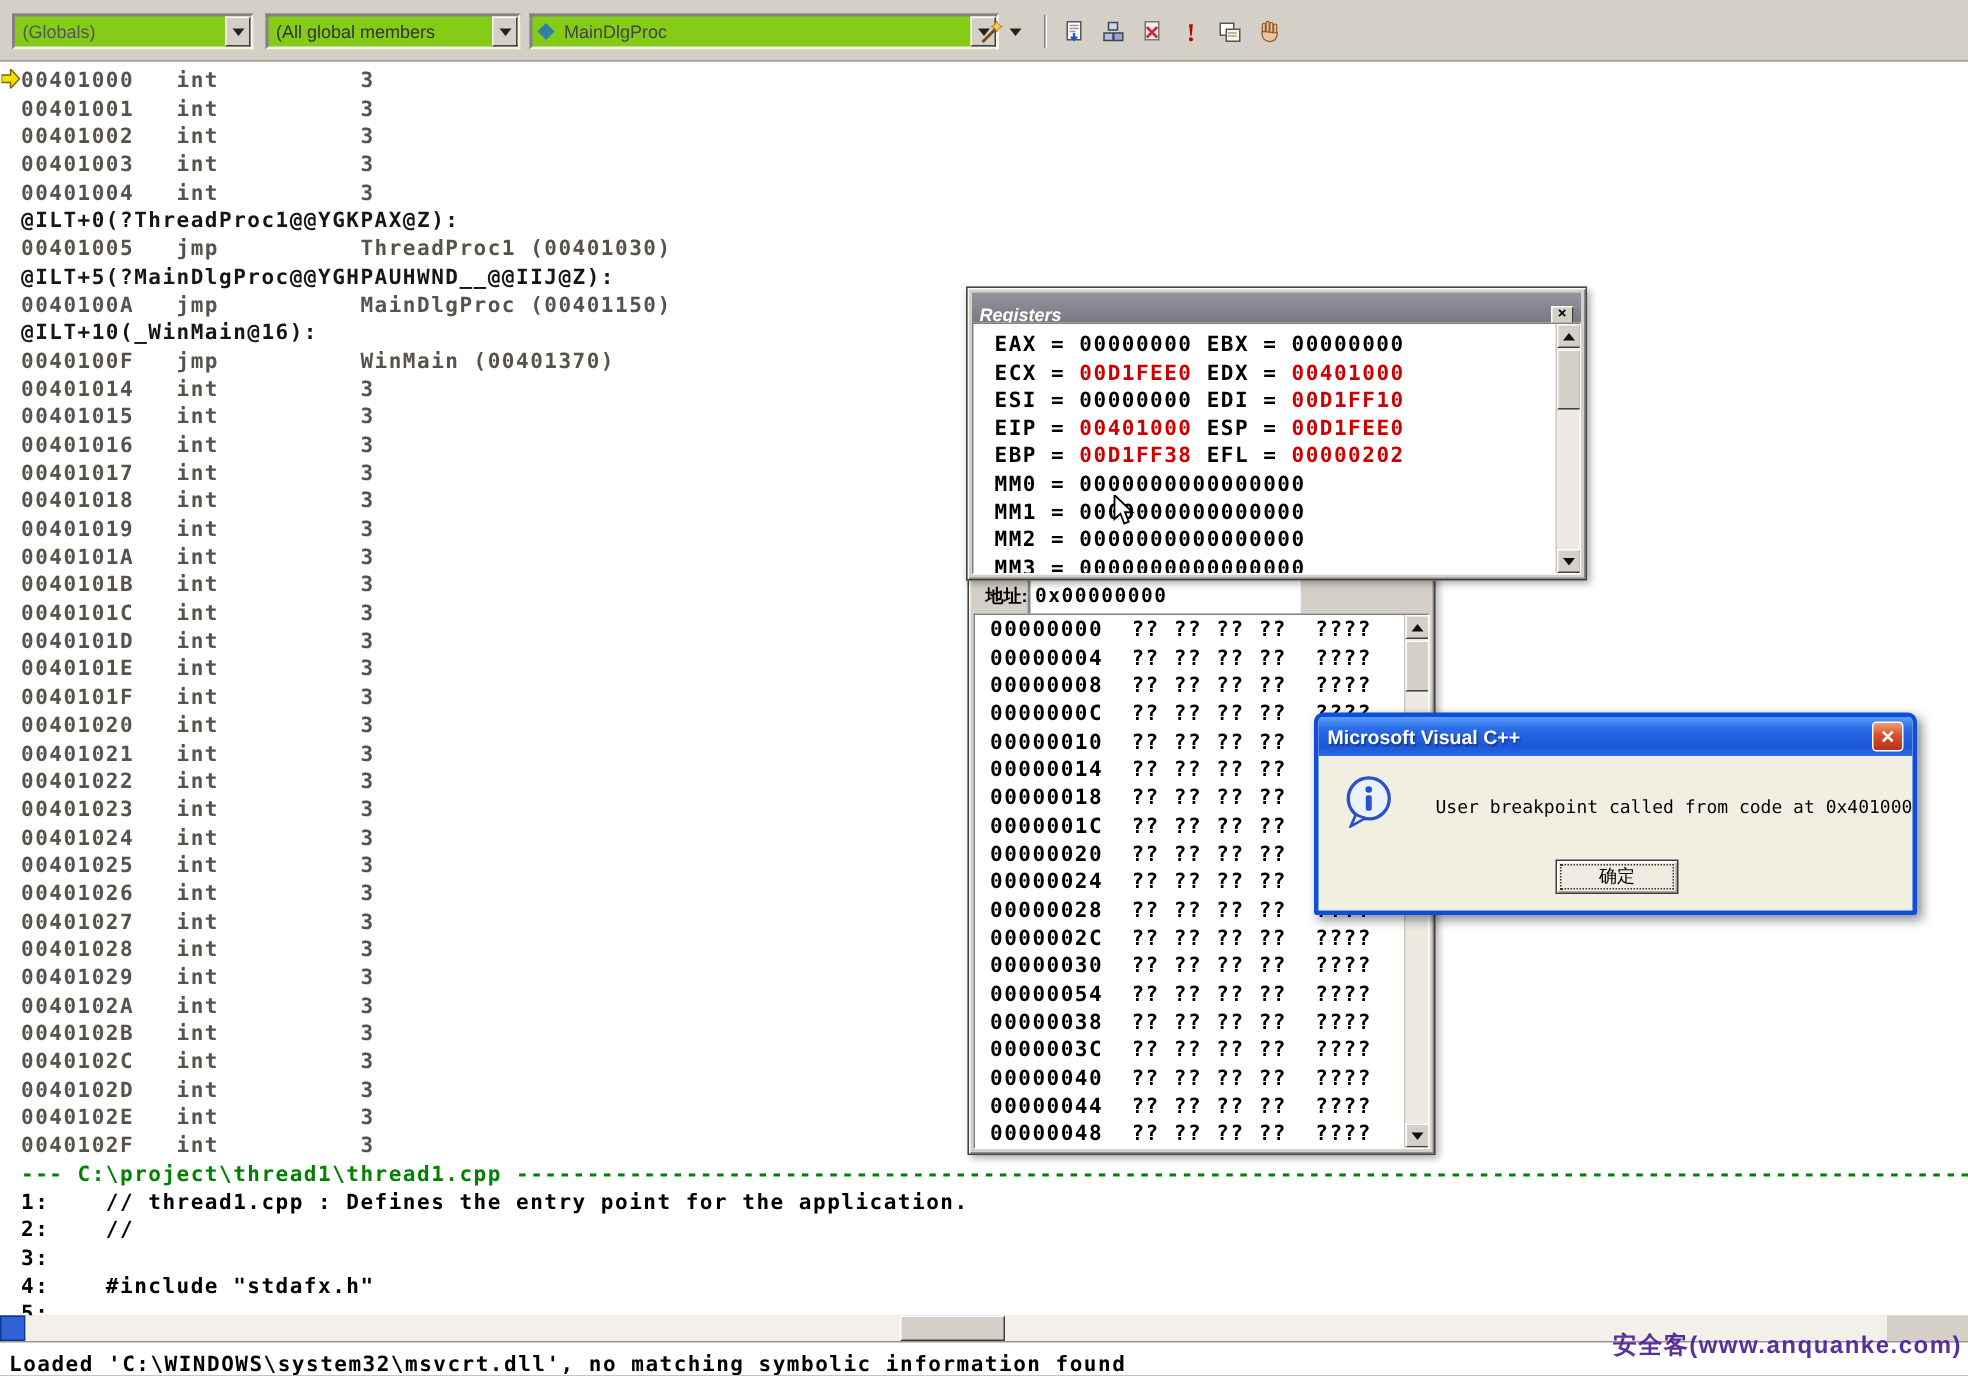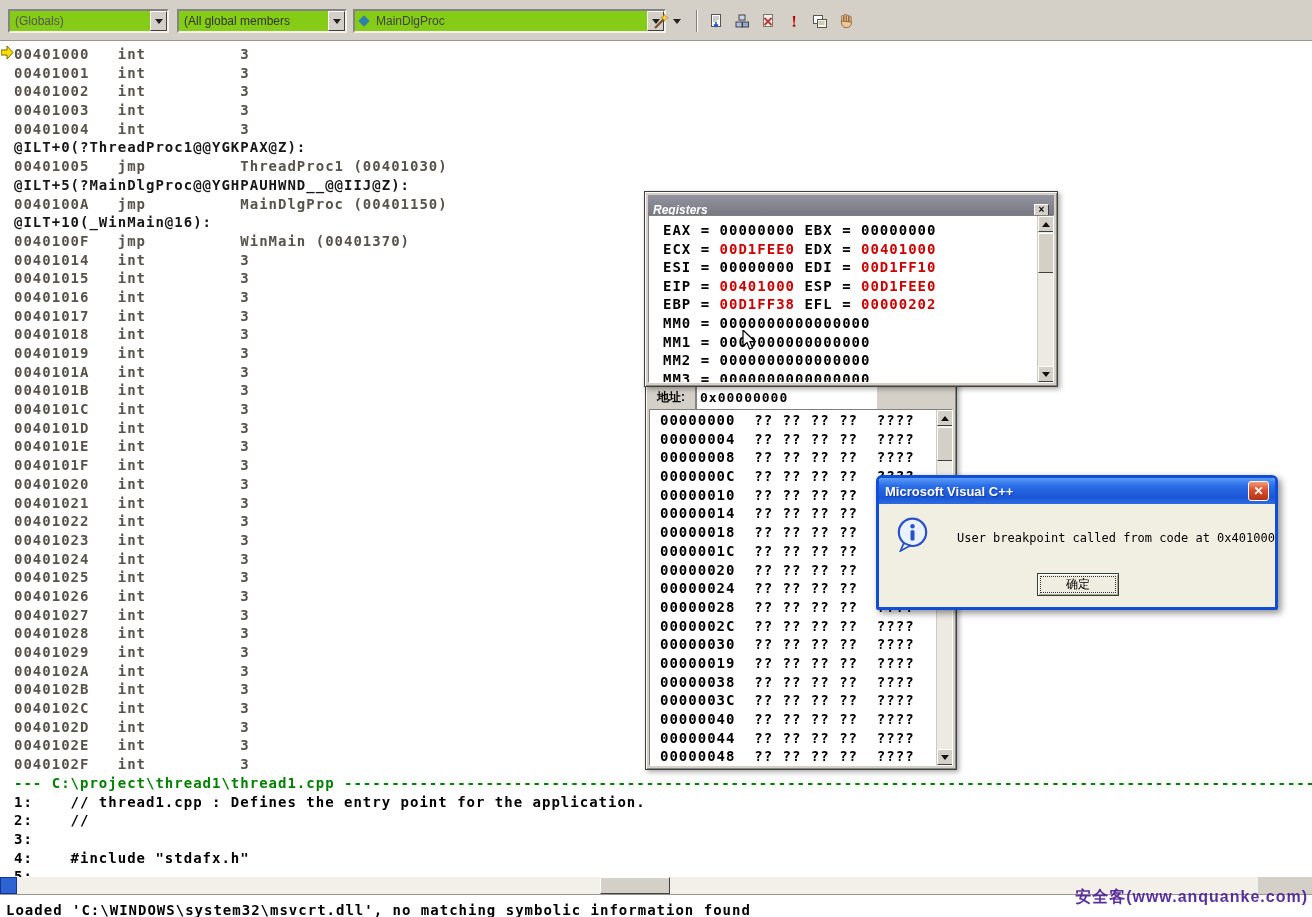--- a/index.html
+++ b/index.html
@@ -47,21 +47,21 @@
   .wcontent{position:absolute;left:3px;right:3px;bottom:3px;background:#fff;border:1px solid;
     border-color:#808080 #fff #fff #808080;overflow:hidden}
 
   .registers-win{left:644px;top:191px;width:414px;height:196px;z-index:20}
   .registers-win .wcontent{top:23px}
   .rrows{padding:5px 0 0 14px;color:#000}
   .rrow{height:18.6px;line-height:18.6px;white-space:pre}
   .red{color:#cc0000}
 
   .memory-win{left:645px;top:378px;width:312px;height:392px;z-index:10}
-  .memhead{height:27px;display:flex;align-items:center;padding:4px 8px 0 8px;gap:10px;
+  .memhead{height:27px;display:flex;align-items:center;padding:4px 8px 0 8px;
     font-size:12px;font-weight:bold;color:#000}
   .memhead input{width:182px;height:35px;border:2px solid;border-color:#848484 #fff #fff #848484;
     background:#fff;font-family:"DejaVu Sans Mono","Liberation Mono",monospace;font-weight:bold;
     font-size:13px;letter-spacing:1px;padding:0 3px;color:#000}
   .memory-win .wcontent{top:30px}
   .mrows{padding:1px 0 0 10px;color:#000}
   .mrow{height:18.7px;line-height:18.7px;white-space:pre}
 
   
   .vsb{position:absolute;top:0;right:0;bottom:0;width:16px;background:#eceae3;border-left:1px solid #cfcabf}
@@ -257,21 +257,21 @@
           <div class="mrow">0000000C  ?? ?? ?? ??  ????</div>
           <div class="mrow">00000010  ?? ?? ?? ??  ????</div>
           <div class="mrow">00000014  ?? ?? ?? ??  ????</div>
           <div class="mrow">00000018  ?? ?? ?? ??  ????</div>
           <div class="mrow">0000001C  ?? ?? ?? ??  ????</div>
           <div class="mrow">00000020  ?? ?? ?? ??  ????</div>
           <div class="mrow">00000024  ?? ?? ?? ??  ????</div>
           <div class="mrow">00000028  ?? ?? ?? ??  ????</div>
           <div class="mrow">0000002C  ?? ?? ?? ??  ????</div>
           <div class="mrow">00000030  ?? ?? ?? ??  ????</div>
-          <div class="mrow">00000019  ?? ?? ?? ??  ????</div>
+          <div class="mrow">00000054  ?? ?? ?? ??  ????</div>
           <div class="mrow">00000038  ?? ?? ?? ??  ????</div>
           <div class="mrow">0000003C  ?? ?? ?? ??  ????</div>
           <div class="mrow">00000040  ?? ?? ?? ??  ????</div>
           <div class="mrow">00000044  ?? ?? ?? ??  ????</div>
           <div class="mrow">00000048  ?? ?? ?? ??  ????</div>
         </div>
       <div class="vsb">
         <div class="sbtn up">
             <span class="tri-u"></span>
           </div>

